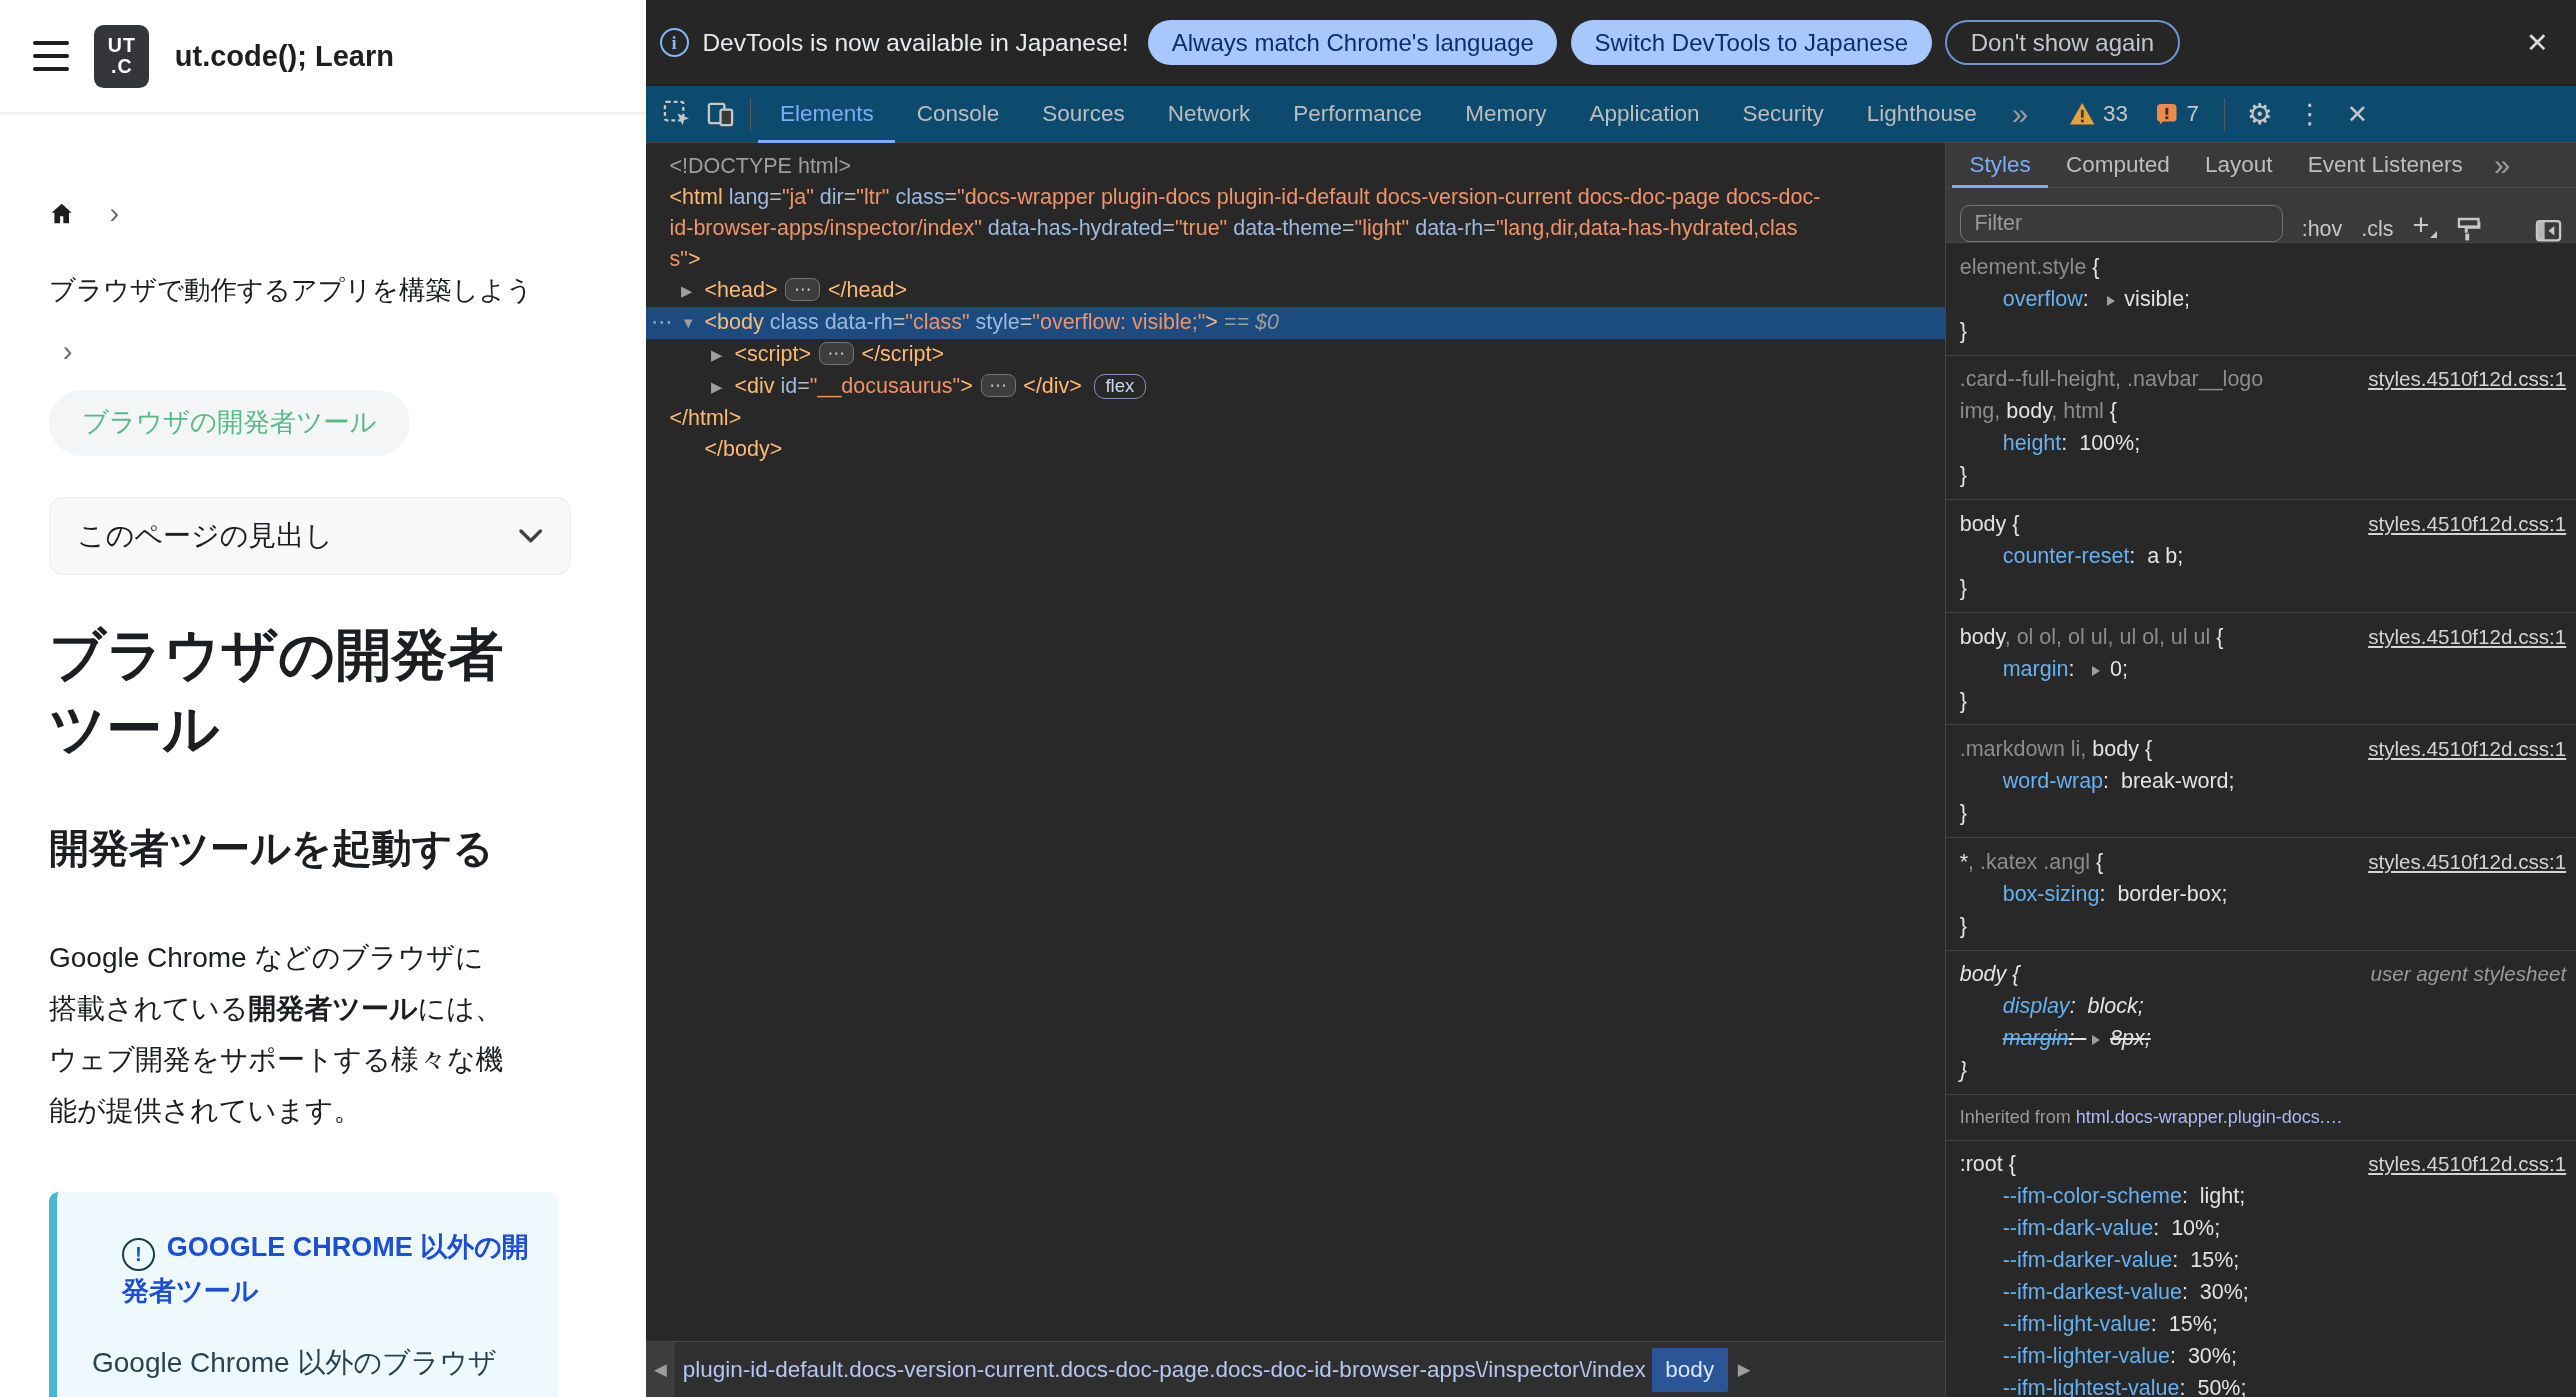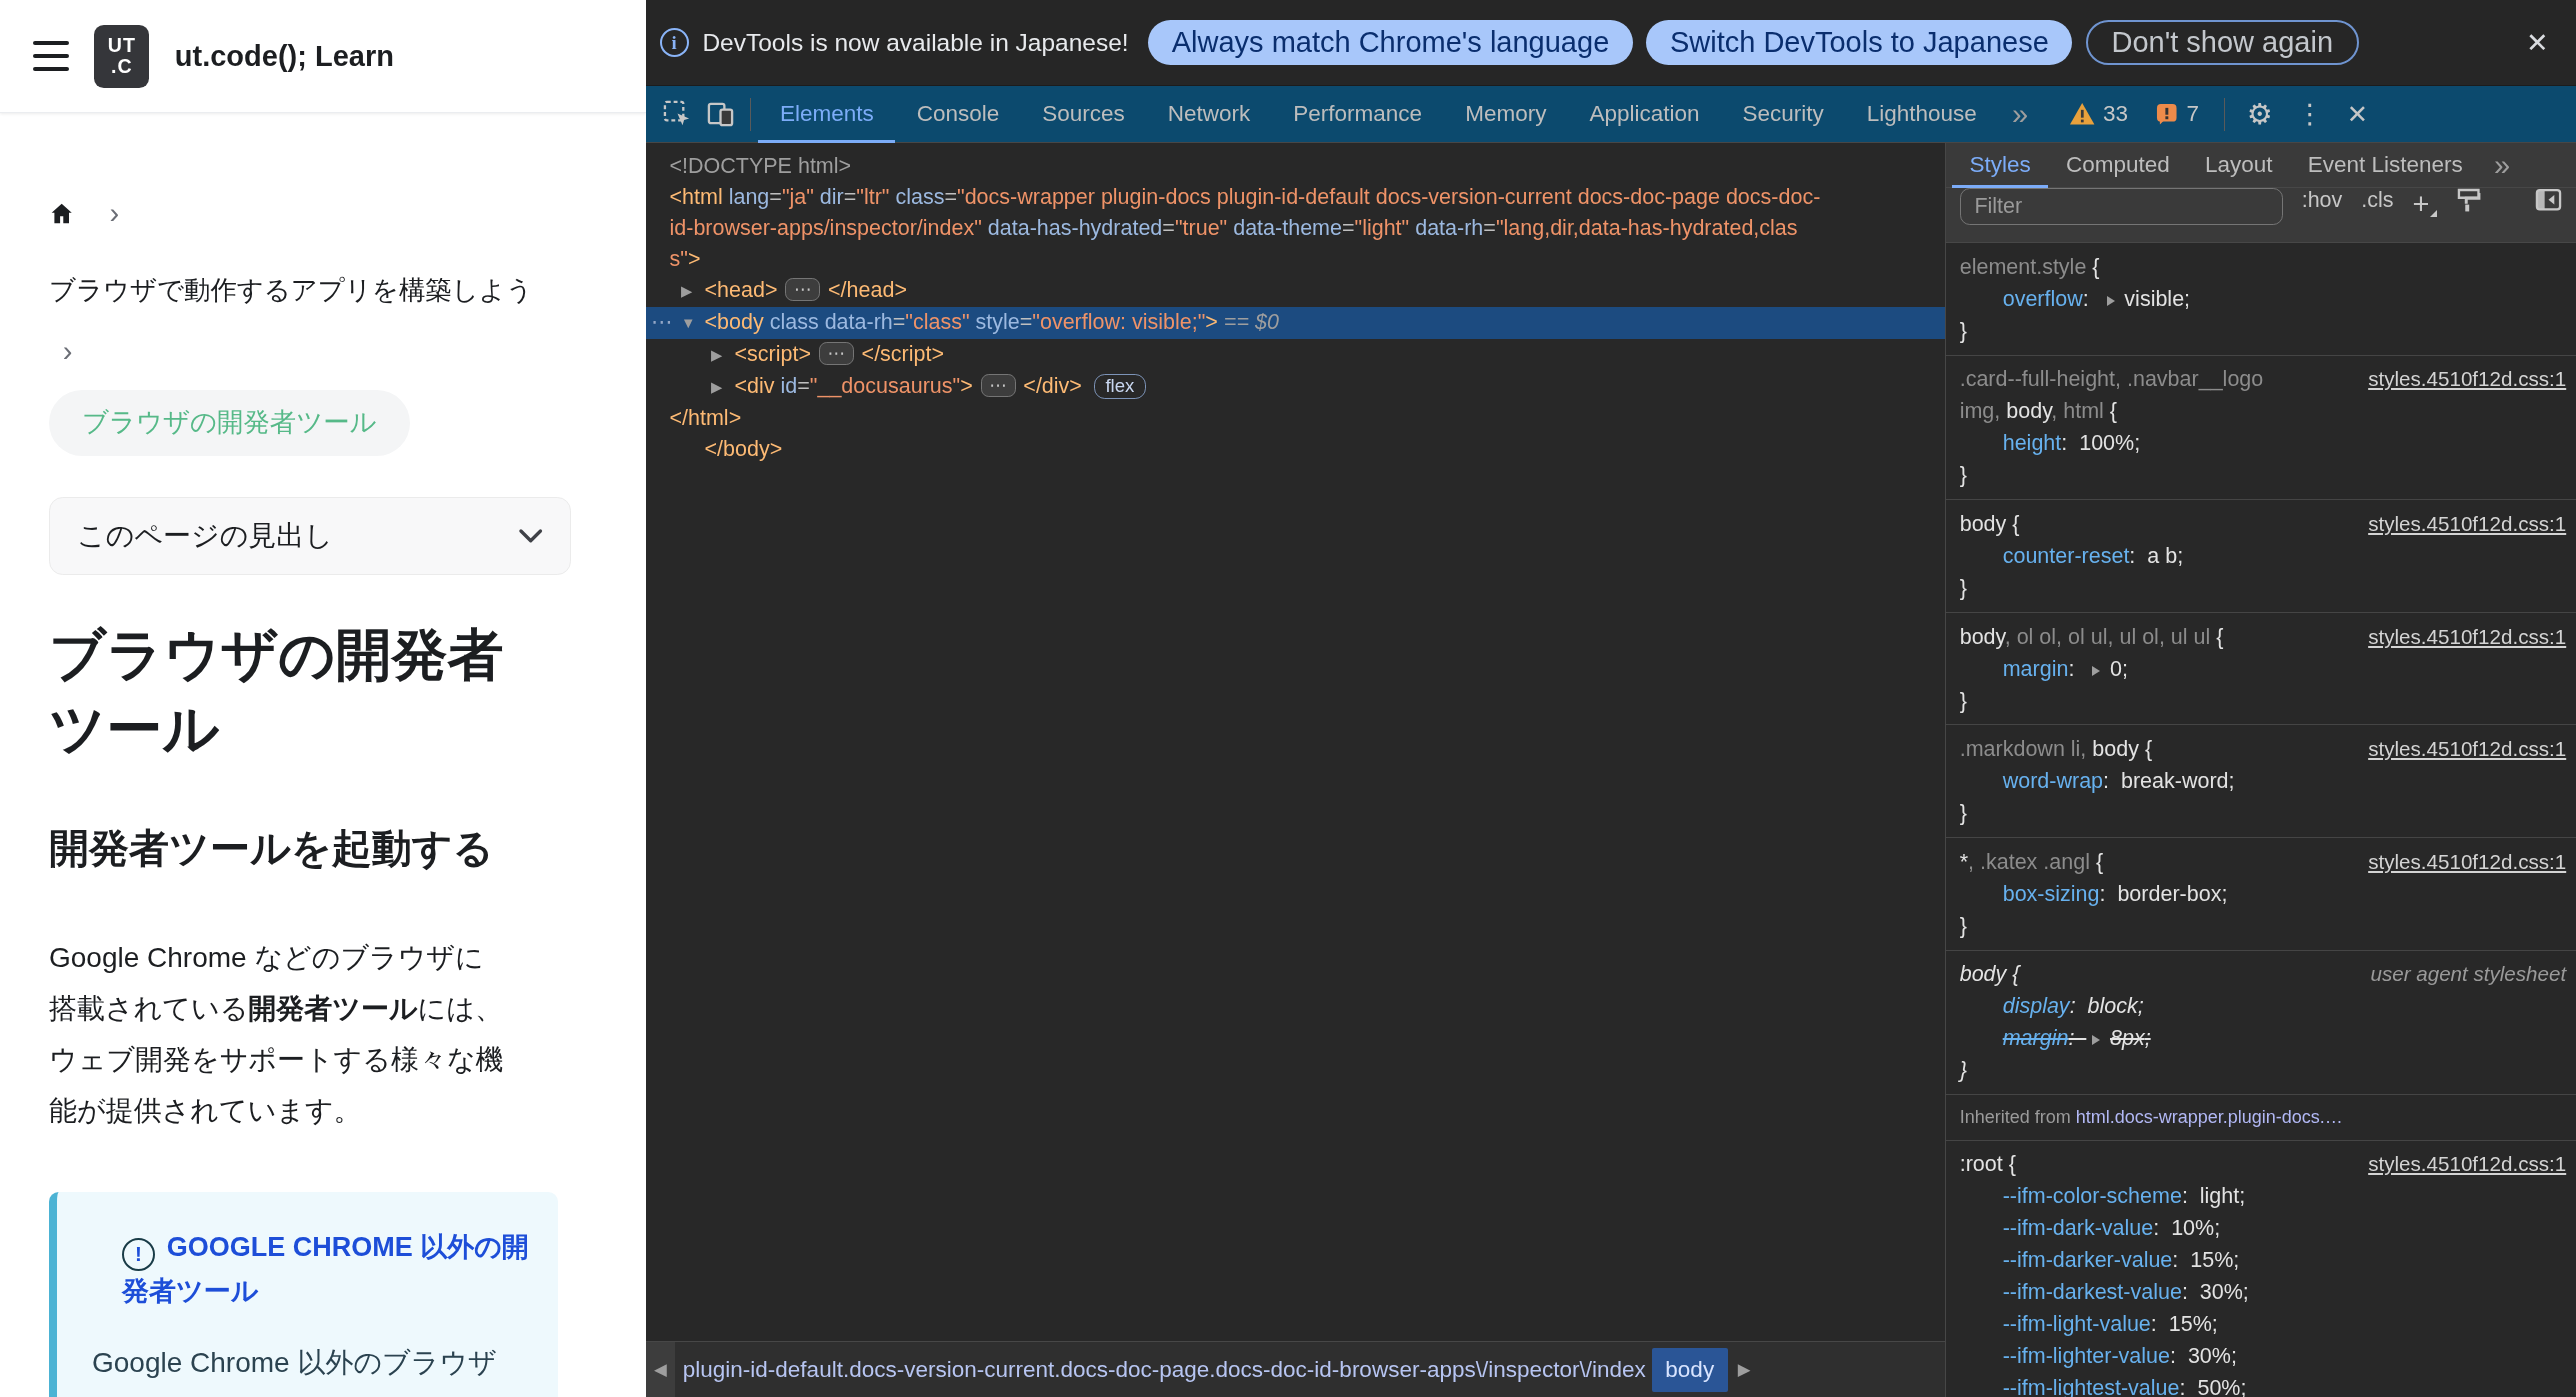--- a/index.html
+++ b/index.html
@@ -45,21 +45,21 @@
   .devtools { flex:1; display:flex; flex-direction:column; background:#282828; min-width:0;
     color:#c7c7c7; }
   
   .notif { height:86px; flex:0 0 86px; background:#262626; border-bottom:1px solid #1c1c1c;
     display:flex; align-items:center; padding:0 21.5px 0 13.7px; gap:13.7px; }
   .info-ic { width:29px; height:29px; border:2.4px solid #8ab4f8; border-radius:50%; color:#8ab4f8;
     display:flex; align-items:center; justify-content:center; font-size:18.6px; font-weight:700;
     font-family:"Liberation Serif", serif; flex:0 0 29px; }
   .notif-msg { font-size:24.5px; color:#e8eaed; margin-right:5.9px; white-space:nowrap; }
   .pill { height:45px; border-radius:22.5px; padding:0 23.5px; display:flex; align-items:center;
-    font-size:29px; background:#a8c7fa; color:#0a2e6e; white-space:nowrap; cursor:pointer; border:none; }
+    font-size:24px; background:#a8c7fa; color:#0a2e6e; white-space:nowrap; cursor:pointer; border:none; }
   .pill.outline { background:transparent; border:2px solid #6f94d0; color:#c3c7cc; }
   .notif-close { margin-left:auto; font-size:27px; color:#dadce0; cursor:pointer; padding:0 5.9px; }
 
   
   .dt-tabbar { height:57px; flex:0 0 57px; background:#0c4a6e; border-bottom:1px solid #474747;
     display:flex; align-items:center; padding:0 13.7px 0 9.8px; }
   .tool-ic { width:43px; height:39px; display:flex; align-items:center; justify-content:center; cursor:pointer; }
   .vsep { width:1px; height:33px; background:#5a5a5a; margin:0 7.8px; }
   .dt-tab { padding:0 21.5px; height:57px; display:flex; align-items:center; font-size:22.5px;
     color:#bdbdbd; cursor:pointer; white-space:nowrap; }
@@ -109,21 +109,21 @@
   .crumb-fwd { color:#9e9e9e; font-size:16.6px; padding:0 9.8px; cursor:pointer; }
 
   
   .styles-pane { flex:1; display:flex; flex-direction:column; min-width:0; background:#282828; }
   .styles-tabs { height:45px; flex:0 0 45px; background:#3a3a3a; display:flex; align-items:center;
     border-bottom:1px solid #474747; padding-left:5.9px; }
   .s-tab { padding:0 17.6px; height:45px; display:flex; align-items:center; font-size:22.5px;
     color:#bdbdbd; cursor:pointer; white-space:nowrap; }
   .s-tab.active { color:#7cacf8; box-shadow:inset 0 -2.9px 0 #7cacf8; }
   .styles-toolbar { height:55px; flex:0 0 55px; background:#3a3a3a; border-bottom:1px solid #474747;
-    display:flex; align-items:flex-start; padding:0 13.7px; gap:19px; }
+    display:flex; align-items:flex-end; padding:0 13.7px; gap:19px; }
   .filter-input { width:323px; height:37px; background:transparent; border:1px solid #757575;
     border-radius:9.8px; color:#e0e0e0; font-size:21.5px; padding:0 13.7px;
     font-family:"Liberation Sans", sans-serif; }
   .filter-input::placeholder { color:#9a9a9a; }
   .tb-txt { font-size:21.5px; color:#c7c7c7; cursor:pointer; }
   .plus-ic { position:relative; font-size:29px; color:#c7c7c7; cursor:pointer; padding-right:7.8px; }
   .plus-ic::after { content:""; position:absolute; right:0; bottom:3.9px; border-left:7.8px solid transparent;
     border-bottom:7.8px solid #c7c7c7; }
   .sbar-ic { cursor:pointer; display:flex; }
   .sbar-ic.last { margin-left:auto; }

